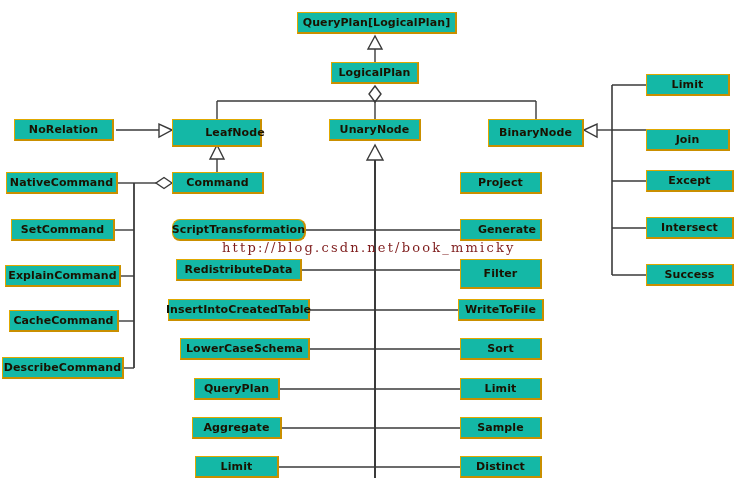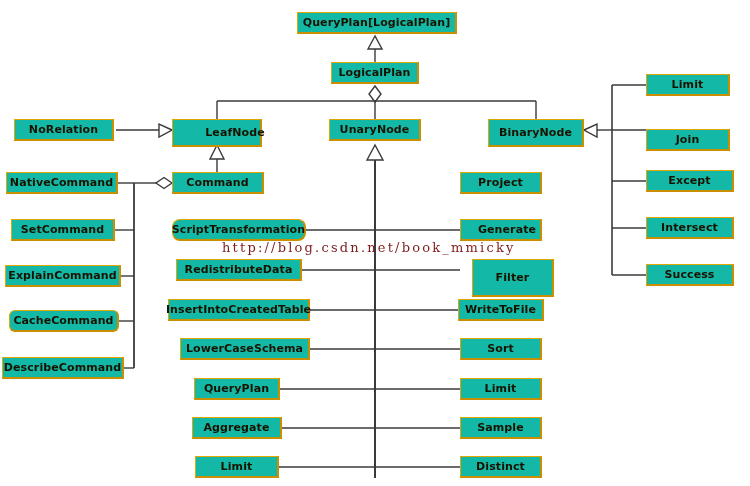--- a/index.html
+++ b/index.html
@@ -143,32 +143,32 @@
       <div class="node" style="left: 297px; top: 12px; width: 160px; height: 22px;">QueryPlan[LogicalPlan]</div>
       <div class="node" style="left: 331px; top: 62px; width: 88px; height: 22px;">LogicalPlan</div>
       <div class="node" style="left: 172px; top: 119px; width: 90px; height: 28px; padding-left: 37px;">LeafNode</div>
       <div class="node" style="left: 329px; top: 119px; width: 92px; height: 22px;">UnaryNode</div>
       <div class="node" style="left: 488px; top: 119px; width: 96px; height: 28px;">BinaryNode</div>
       <div class="node" style="left: 14px; top: 119px; width: 100px; height: 22px;">NoRelation</div>
       <div class="node" style="left: 172px; top: 172px; width: 92px; height: 22px;">Command</div>
       <div class="node" style="left: 6px; top: 172px; width: 112px; height: 22px;">NativeCommand</div>
       <div class="node" style="left: 11px; top: 219px; width: 104px; height: 22px;">SetCommand</div>
       <div class="node" style="left: 5px; top: 265px; width: 116px; height: 22px;">ExplainCommand</div>
-      <div class="node" style="left: 9px; top: 310px; width: 110px; height: 22px; border-radius: 6px;">CacheCommand</div>
+      <div class="node" style="left: 9px; top: 310px; width: 110px; height: 22px;">CacheCommand</div>
       <div class="node" style="left: 2px; top: 357px; width: 122px; height: 22px;">DescribeCommand</div>
       <div class="node" style="left: 172px; top: 219px; width: 134px; height: 22px; border-radius: 8px;">ScriptTransformation</div>
       <div class="node" style="left: 176px; top: 259px; width: 126px; height: 22px; text-align: right;">RedistributeData</div>
       <div class="node" style="left: 168px; top: 299px; width: 142px; height: 22px;">InsertIntoCreatedTable</div>
       <div class="node" style="left: 174px; top: 338px; width: 130px; height: 22px; margin-left: 6px;">LowerCaseSchema</div>
       <div class="node" style="left: 194px; top: 378px; width: 86px; height: 22px;">QueryPlan</div>
       <div class="node" style="left: 192px; top: 417px; width: 90px; height: 22px;">Aggregate</div>
       <div class="node" style="left: 195px; top: 456px; width: 84px; height: 22px;">Limit</div>
       <div class="node" style="left: 460px; top: 172px; width: 82px; height: 22px;">Project</div>
       <div class="node" style="left: 460px; top: 219px; width: 82px; height: 22px; padding-left: 13px;">Generate</div>
-      <div class="node" style="left: 460px; top: 259px; width: 82px; height: 38px; margin-left: 12px;">Filter</div>
+      <div class="node" style="left: 460px; top: 259px; width: 82px; height: 30px;">Filter</div>
       <div class="node" style="left: 458px; top: 299px; width: 86px; height: 22px;">WriteToFile</div>
       <div class="node" style="left: 460px; top: 338px; width: 82px; height: 22px;">Sort</div>
       <div class="node" style="left: 460px; top: 378px; width: 82px; height: 22px;">Limit</div>
       <div class="node" style="left: 460px; top: 417px; width: 82px; height: 22px;">Sample</div>
       <div class="node" style="left: 460px; top: 456px; width: 82px; height: 22px;">Distinct</div>
       <div class="node" style="left: 646px; top: 74px; width: 84px; height: 22px;">Limit</div>
       <div class="node" style="left: 646px; top: 129px; width: 84px; height: 22px;">Join</div>
       <div class="node" style="left: 646px; top: 170px; width: 88px; height: 22px;">Except</div>
       <div class="node" style="left: 646px; top: 217px; width: 88px; height: 22px;">Intersect</div>
       <div class="node" style="left: 646px; top: 264px; width: 88px; height: 22px;">Success</div>

